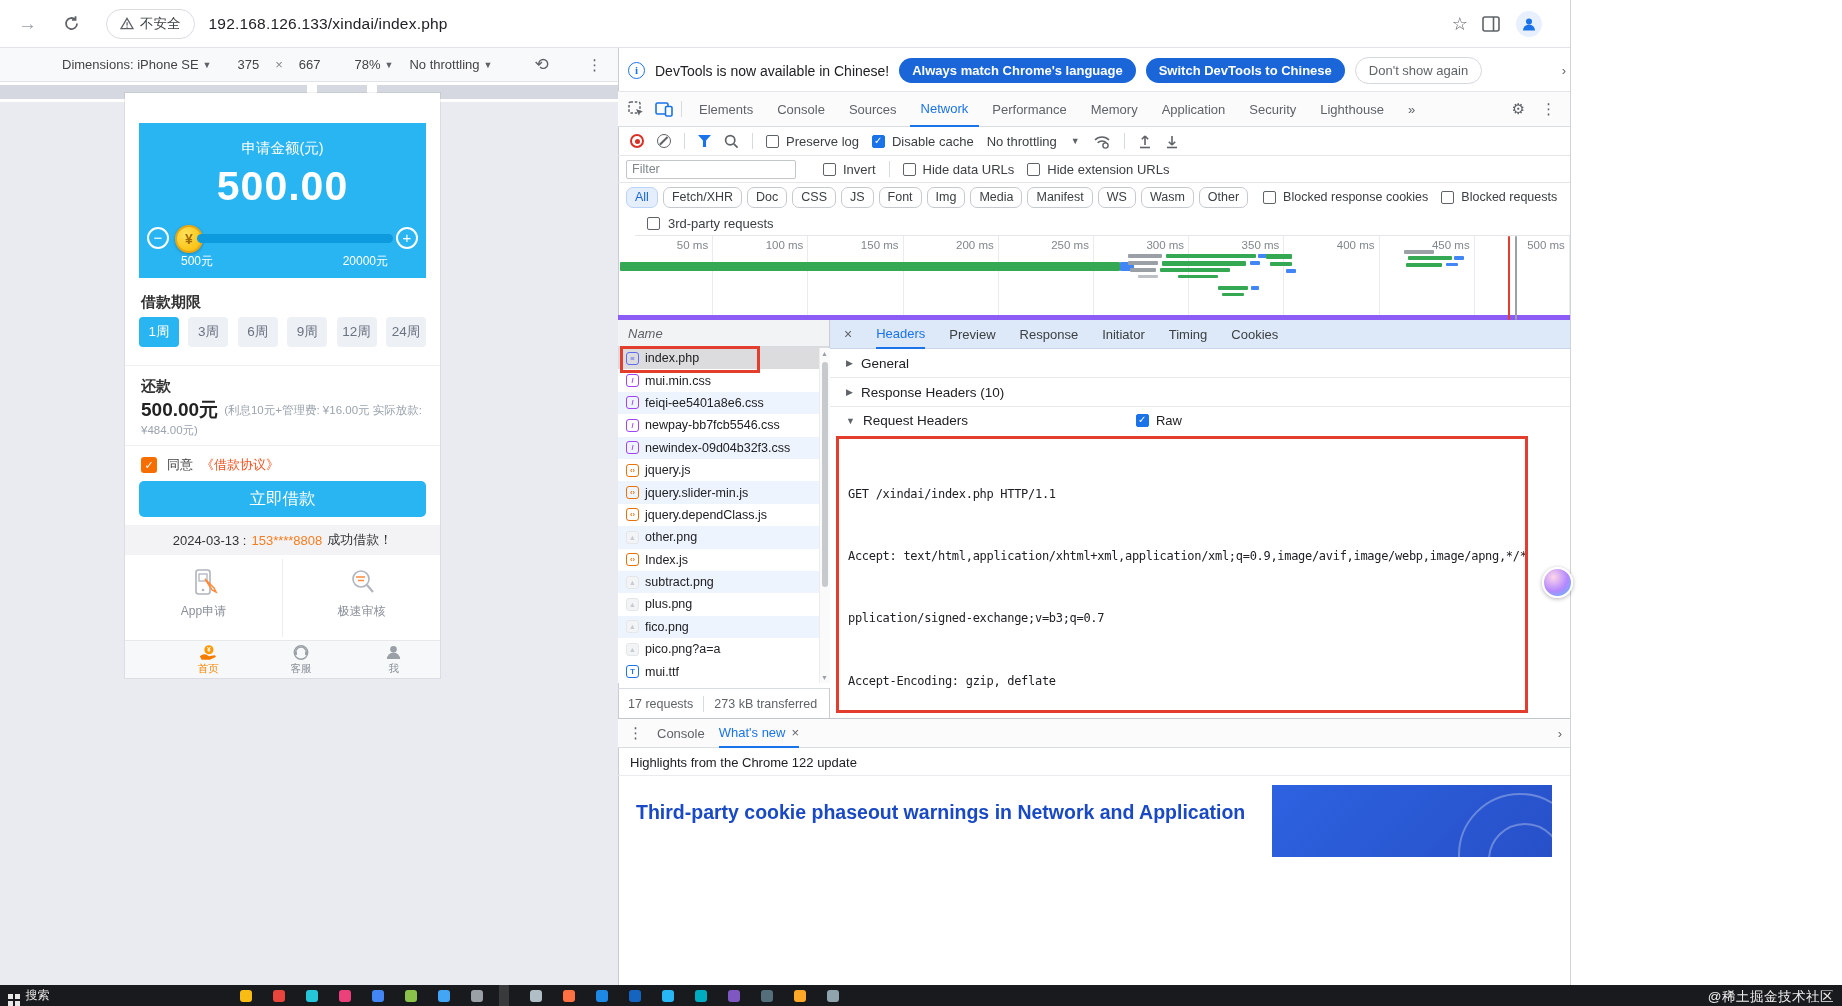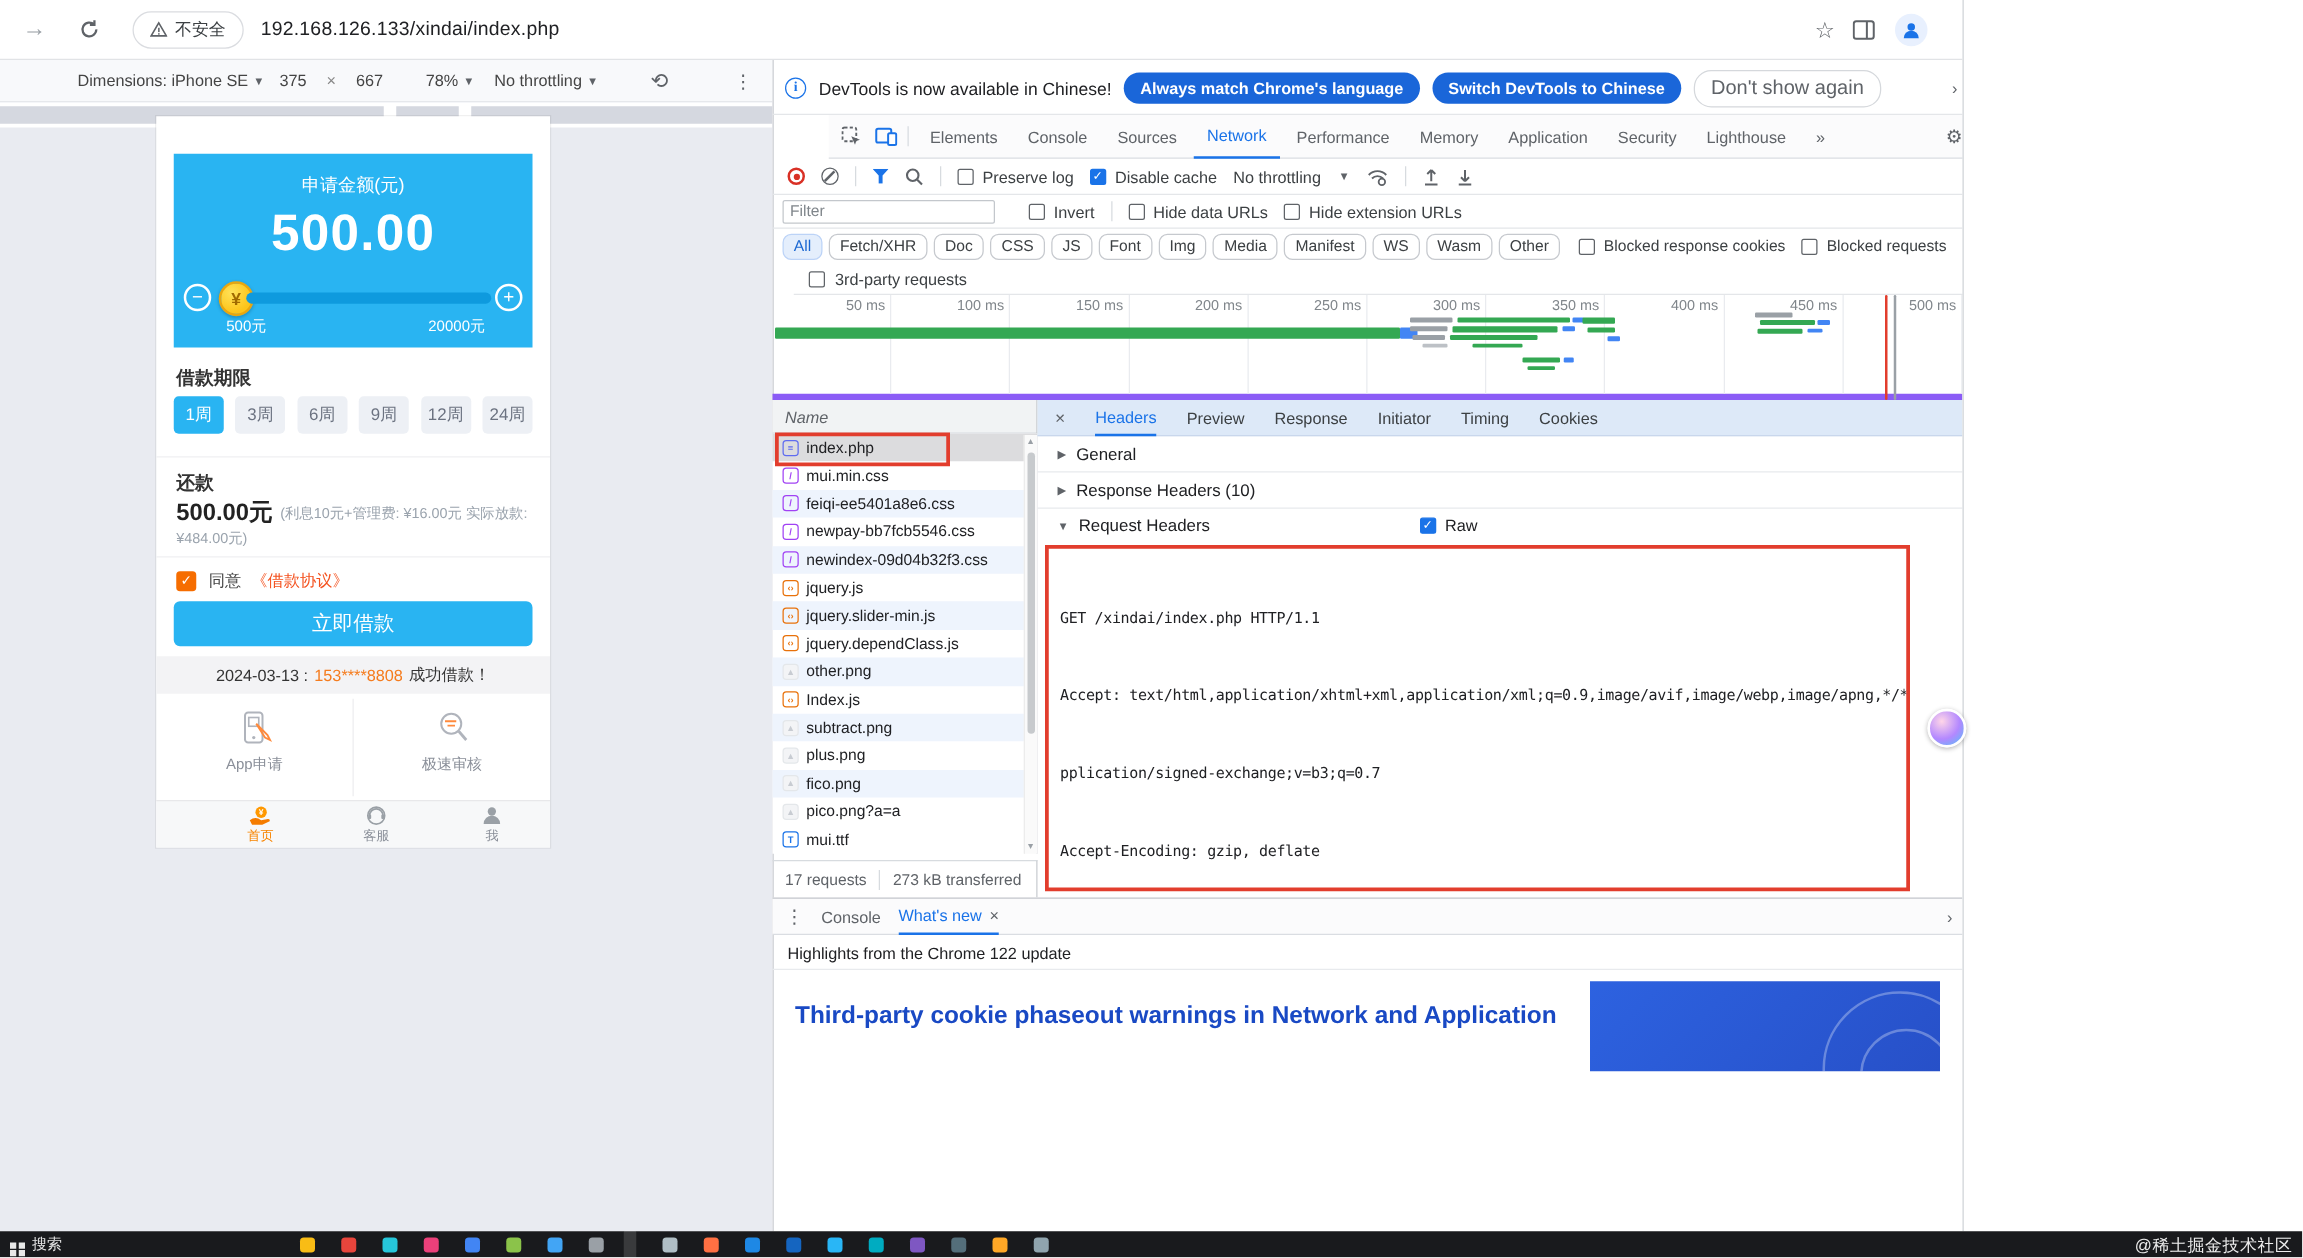--- a/index.html
+++ b/index.html
@@ -46,22 +46,22 @@
   .feat + .feat { border-left:1px solid #ededf0; }
   .feat span { font-size:12px; color:#8a8f99; }
   .tabbar { position:absolute; left:0; top:547px; width:315px; height:38px; background:#f7f8f9; border-top:1px solid #e8e8ea; display:flex; }
   .tb-item { flex:1; display:flex; flex-direction:column; align-items:center; justify-content:center; gap:1px; font-size:10.5px; color:#8a8f99; }
   .tb-item.active { color:#f78400;margin-left:37px; }
   
   .dtpanel { left:618px; top:48px; width:952px; height:937px; background:#fff; border-left:1px solid #c9ccd1; }
   .banner { left:618px; top:50px; width:952px; height:42px; border-bottom:1px solid #e4e6e9; padding-left:10px; gap:10px; font-size:14px; color:#202124; }
   .infoico { width:17px; height:17px; border:1.5px solid #1a73e8; border-radius:50%; color:#1a73e8; font-size:11px; font-weight:bold; text-align:center; line-height:14px; font-family:"Liberation Serif",serif; }
   .pillbtn { background:#1a66d9; color:#fff; border-radius:14px; padding:5px 13px; font-size:13px; font-weight:bold; white-space:nowrap; }
-  .ghostbtn { border:1px solid #d5d8dc; color:#5f6368; border-radius:14px; padding:5px 13px; font-size:16px; white-space:nowrap; }
-  .dttabs { left:618px; top:92px; width:952px; height:35px; background:#fbfbfc; border-bottom:1px solid #dadde2; padding-left:10px; gap:2px;margin-left:45px; }
+  .ghostbtn { border:1px solid #d5d8dc; color:#5f6368; border-radius:14px; padding:5px 13px; font-size:13px; white-space:nowrap; }
+  .dttabs { left:618px; top:92px; width:952px; height:35px; background:#fbfbfc; border-bottom:1px solid #dadde2; padding-left:10px; gap:2px; }
   .dttab { padding:0 11px; font-size:13px; color:#5f6368; height:35px; display:flex; align-items:center; }
   .dttab.sel { color:#1a73e8; border-bottom:2.5px solid #1a73e8; }
   .ntool { left:618px; top:127px; width:952px; height:29px; border-bottom:1px solid #e4e6e9; padding-left:12px; gap:13px; font-size:13px; color:#3c4043; }
   .cb { width:13px; height:13px; border:1.5px solid #5f6368; border-radius:2px; display:inline-block; flex:0 0 auto; }
   .cb.on { background:#1a73e8; border-color:#1a73e8; position:relative; }
   .cb.on::after { content:"✓"; color:#fff; font-size:10px; position:absolute; left:1px; top:-1px; }
   .rec { width:14px; height:14px; border:2px solid #d93025; border-radius:50%; position:relative; }
   .rec::after { content:""; position:absolute; left:2.5px; top:2.5px; width:5px; height:5px; border-radius:50%; background:#d93025; }
   .clear { width:14px; height:14px; border:1.5px solid #5f6368; border-radius:50%; position:relative; }
   .clear::after { content:""; position:absolute; left:0; top:5px; width:11px; height:1.5px; background:#5f6368; transform:rotate(-45deg); }
@@ -154,21 +154,21 @@
           <path d="M2 14.5a6 6 0 0 1 12 0Z" fill="#1a73e8"></path>
         </svg>
     </span>
   </div>
 
   <div class="abs flex devbar">
     <span class="flex" style="margin-left:62px;">
       <span>Dimensions: iPhone SE</span>
         <span class="caret">▼</span>
     </span>
-    <span style="margin-left:12px;">375</span>
+    <span style="margin-left:26px;">375</span>
     <span style="margin-left:16px; color:#888;">×</span>
     <span style="margin-left:16px;">667</span>
     <span class="flex" style="margin-left:34px;">
       <span>78%</span>
         <span class="caret">▼</span>
     </span>
     <span class="flex" style="margin-left:16px;">
       <span>No throttling</span>
         <span class="caret">▼</span>
     </span>

